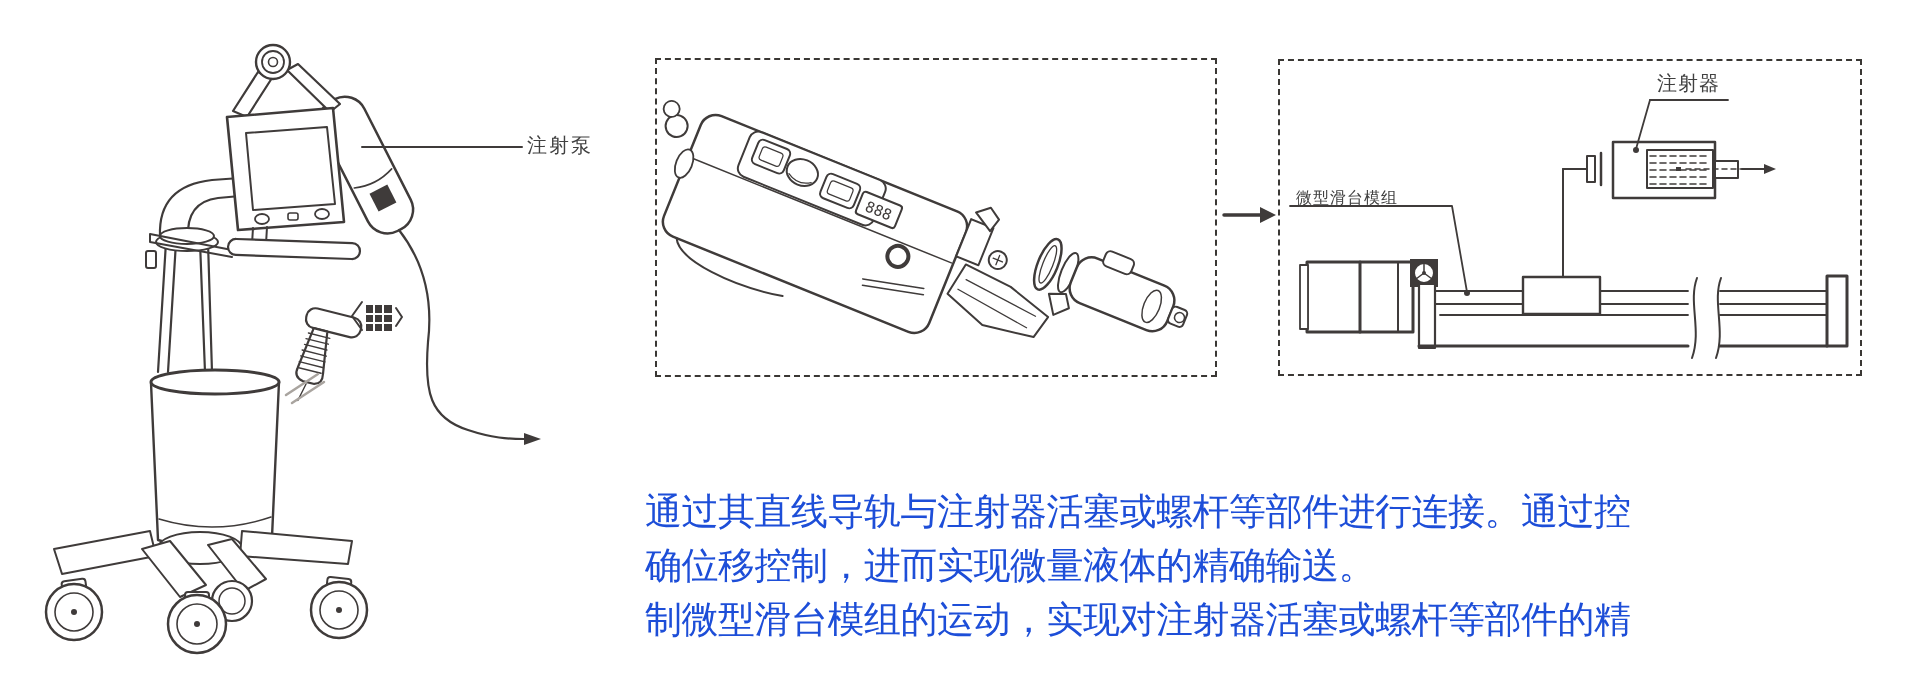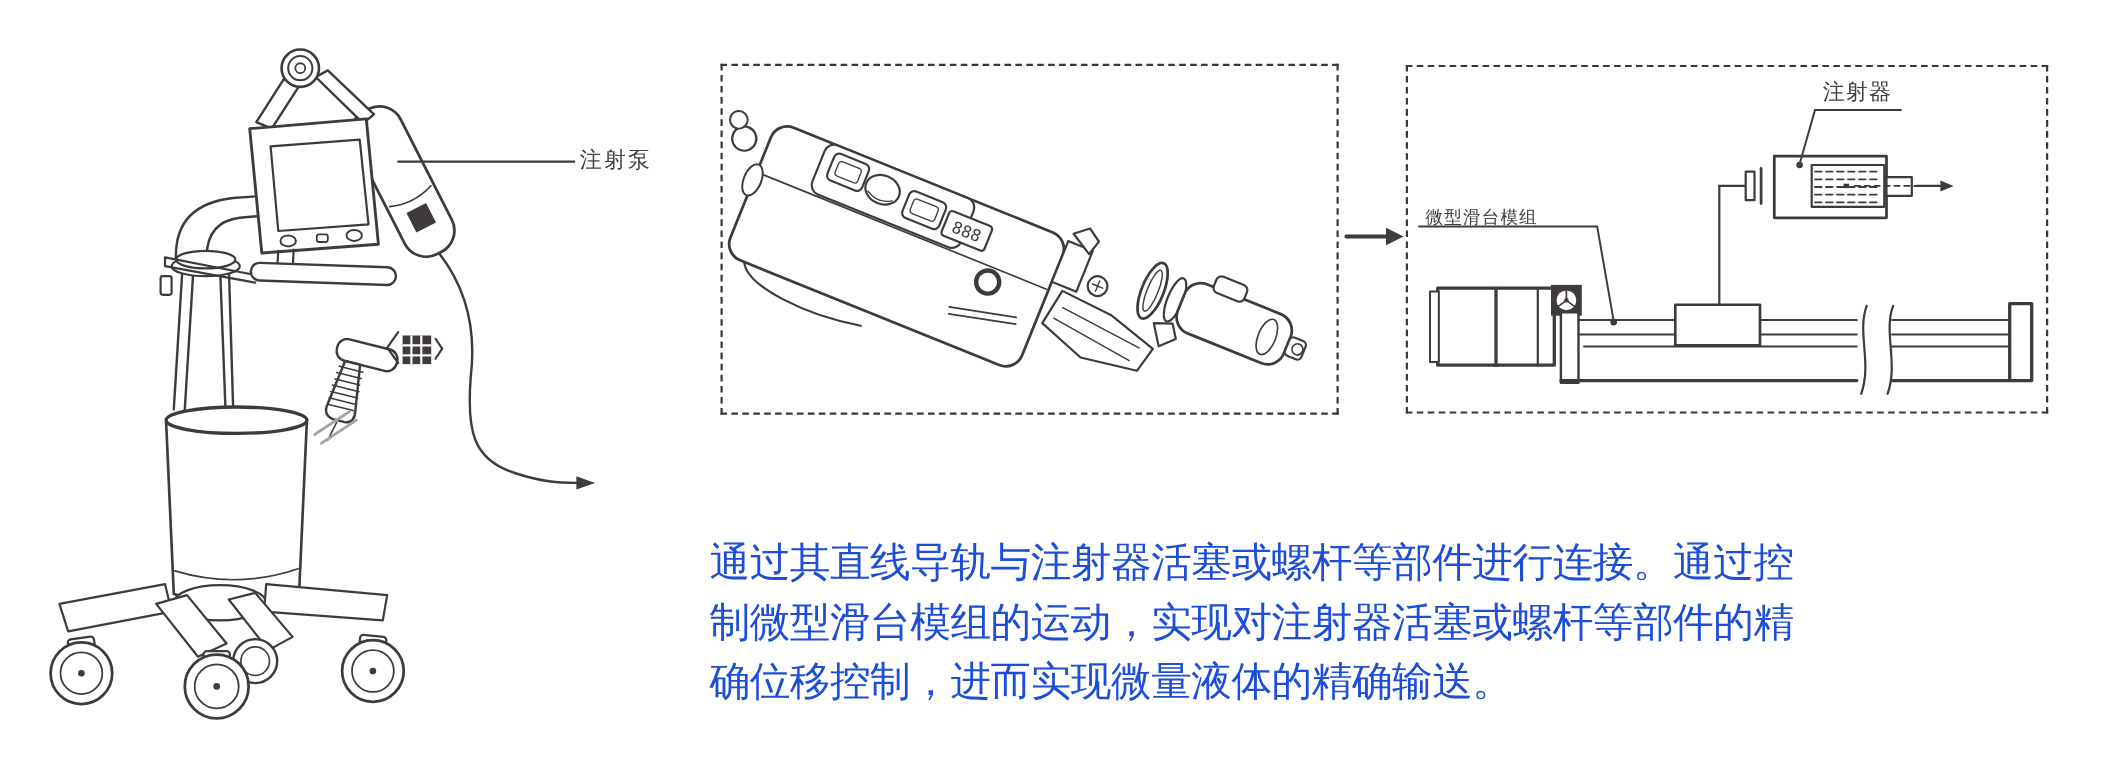--- a/index.html
+++ b/index.html
@@ -231,17 +231,17 @@
       </g>
     </g>
   </svg>
 
   <div class="lbl lbl-pump">注射泵</div>
   <div class="lbl lbl-slide">微型滑台模组</div>
   <div class="lbl lbl-syr">注射器</div>
 
   <div class="caption">
     <div>通过其直线导轨与注射器活塞或螺杆等部件进行连接。通过控</div>
+    <div>确位移控制，进而实现微量液体的精确输送。</div>
     <div>制微型滑台模组的运动，实现对注射器活塞或螺杆等部件的精</div>
-    <div>确位移控制，进而实现微量液体的精确输送。</div>
   </div>
 
 </div>
 
 </body></html>

